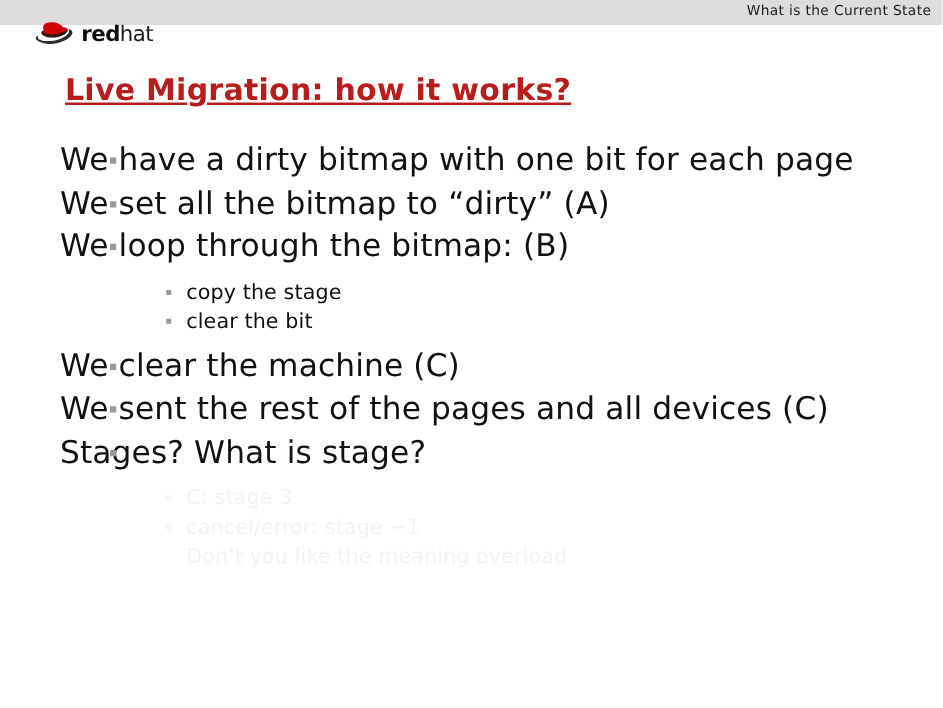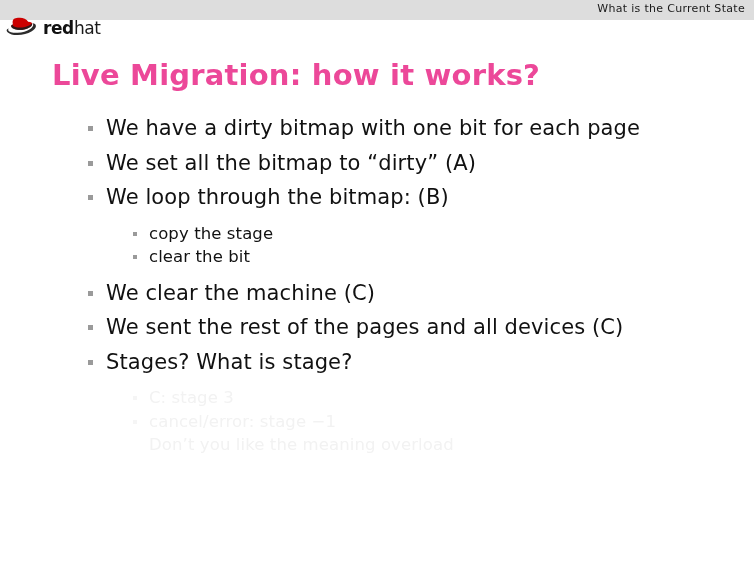--- a/index.html
+++ b/index.html
@@ -31,21 +31,21 @@
     font-size: 11px;
     color: #1a1a1a;
     letter-spacing: 0.3px;
     white-space: nowrap;
     font-family: "DejaVu Sans", sans-serif;
   }
 
   
   .logo {
     position: absolute;
-    left: 4px;
+    left: 26px;
     top: 14px;
     height: 26px;
     display: flex;
     align-items: center;
     text-align: right;
   }
   .logo-mark {
     width: 38px;
     height: 24px;
     display: block;
@@ -68,46 +68,47 @@
     font-weight: normal;
     color: #1a1a1a;
     letter-spacing: -0.4px;
   }
 
   
   .slide-title {
     position: absolute;
     left: 52px;
     top: 58px;
-    font-size: 29px;
+    font-size: 24px;
     font-weight: bold;
-    color: #ec4899;
+    color: #b91c1c;
     letter-spacing: 0.2px;
     white-space: nowrap;
+    text-decoration: underline;
   }
 
   
   .content {
     position: absolute;
     left: 0;
     top: 113px;
     width: 754px;
   }
 
   .item {
     position: relative;
     display: block;
     color: #111111;
   }
 
   
   .lvl1 {
-    padding-left: 106px;
+    padding-left: 48px;
     padding-right: 60px;
-    font-size: 21px;
+    font-size: 25px;
     line-height: 30px;
     min-height: 30px;
     margin-bottom: 4.5px;
     letter-spacing: 0.1px;
   }
   .lvl1 > .bullet {
     position: absolute;
     left: 88px;
     top: 13px;
     width: 5px;

